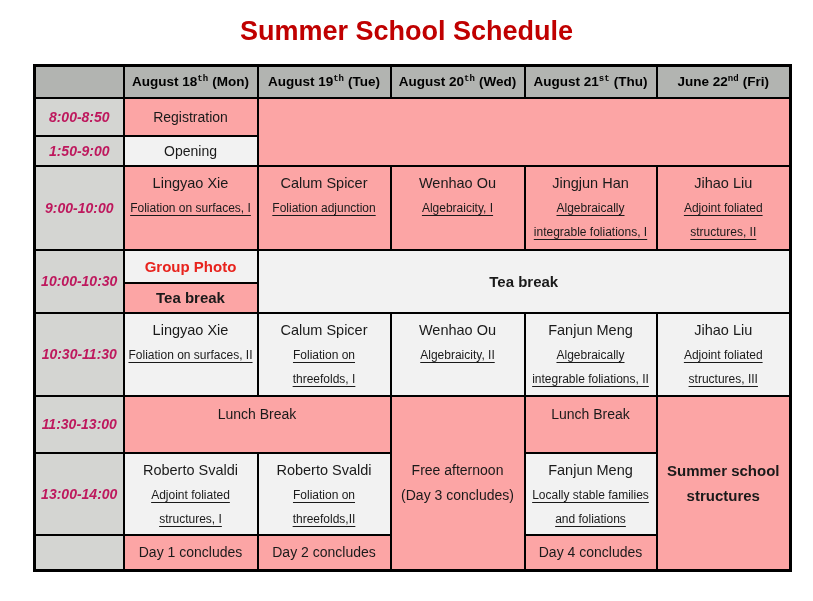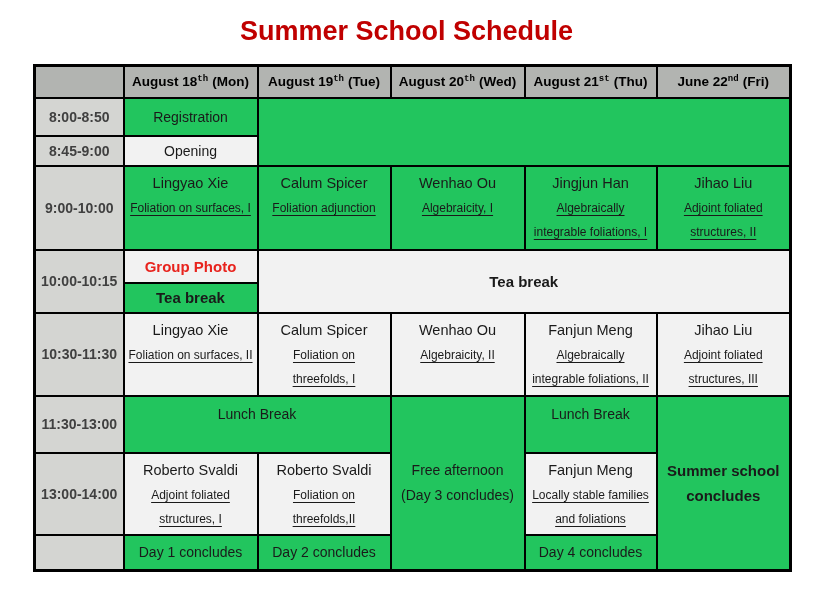--- a/index.html
+++ b/index.html
@@ -15,35 +15,35 @@
   .page-title{
     margin:16px 0 0 0;text-align:center;font-size:27px;font-weight:bold;
     color:var(--title-red);letter-spacing:0px;
   }
   table.schedule{
     border-collapse:collapse;margin:17px 0 0 33px;
     border:3px solid var(--border-black);table-layout:fixed;
   }
   td,th{
     border:2px solid var(--border-black);text-align:center;vertical-align:middle;
-    padding:2px;background:#22c55e;overflow:hidden;
+    padding:2px;background:#fca5a5;overflow:hidden;
   }
   col.c-time{width:89px;}
   col.c-day{width:134px;}
   tr.hdr{height:32px;}
   tr.r1{height:38px;} tr.r2{height:30px;} tr.r3{height:84px;}
   tr.r4a{height:33px;} tr.r4b{height:30px;} tr.r5{height:83px;}
   tr.r6{height:57px;} tr.r7{height:82px;} tr.r8{height:36px;}
   th.day, th.corner{
     background:var(--header-gray);font-size:13.5px;font-weight:bold;color:#000;
   }
   th.day sup{font-size:9px;vertical-align:super;line-height:0;font-family:Liberation Mono, monospace;}
   th.day .rest{margin-left:4px;margin-top:20px;}
   td.time{
-    background:var(--time-gray);font-weight:bold;font-size:14px;color:#404040;
+    background:var(--time-gray);font-weight:bold;font-size:14px;color:#be185d;font-style:italic;
   }
   td.g{background:var(--shade-gray);}
   td.plain{font-size:14px;}
   td.boldcell{font-size:15px;font-weight:bold;}
   td.redcell{color:var(--group-photo-red);}
   td.lecture{vertical-align:top;padding-top:7px;}
   .speaker{font-size:14.5px;font-weight:normal;line-height:19px;margin-bottom:3px;}
   .talk{
     font-size:12px;line-height:24px;text-decoration:underline;
     white-space:pre-line;text-underline-offset:3px;
@@ -77,21 +77,21 @@
     <th class="day"><span>June 22</span><sup>nd</sup><span class="rest">(Fri)</span></th>
   </tr>
 
   <tr class="r1">
     <td class="time">8:00-8:50</td>
     <td class="plain">Registration</td>
     <td colspan="4" rowspan="2"></td>
   </tr>
 
   <tr class="r2">
-    <td class="time">8:45-9:00</td>
+    <td class="time">1:50-9:00</td>
     <td class="plain g">Opening</td>
   </tr>
 
   <tr class="r3">
     <td class="time">9:00-10:00</td>
     <td class="lecture">
           <div class="speaker">Lingyao Xie</div>
           <div class="talk">Foliation on surfaces, I</div>
         </td>
     <td class="lecture">
@@ -108,21 +108,21 @@
 integrable foliations, I</div>
         </td>
     <td class="lecture">
           <div class="speaker">Jihao Liu</div>
           <div class="talk">Adjoint foliated
 structures, II</div>
         </td>
   </tr>
 
   <tr class="r4a">
-    <td class="time" rowspan="2">10:00-10:15</td>
+    <td class="time" rowspan="2">10:00-10:30</td>
     <td class="boldcell redcell g">Group Photo</td>
     <td class="boldcell g" colspan="4" rowspan="2">Tea break</td>
   </tr>
 
   <tr class="r4b">
     <td class="boldcell">Tea break</td>
   </tr>
 
   <tr class="r5">
     <td class="time">10:30-11:30</td>
@@ -151,21 +151,21 @@
         </td>
   </tr>
 
   <tr class="r6">
     <td class="time">11:30-13:00</td>
     <td class="plain topalign" colspan="2">Lunch Break</td>
     <td class="multiline" rowspan="3">Free afternoon
 (Day 3 concludes)</td>
     <td class="plain topalign">Lunch Break</td>
     <td class="multiline boldcell" rowspan="3">Summer school
-concludes</td>
+structures</td>
   </tr>
 
   <tr class="r7">
     <td class="time">13:00-14:00</td>
     <td class="lecture g">
           <div class="speaker">Roberto Svaldi</div>
           <div class="talk">Adjoint foliated
 structures, I</div>
         </td>
     <td class="lecture g">

